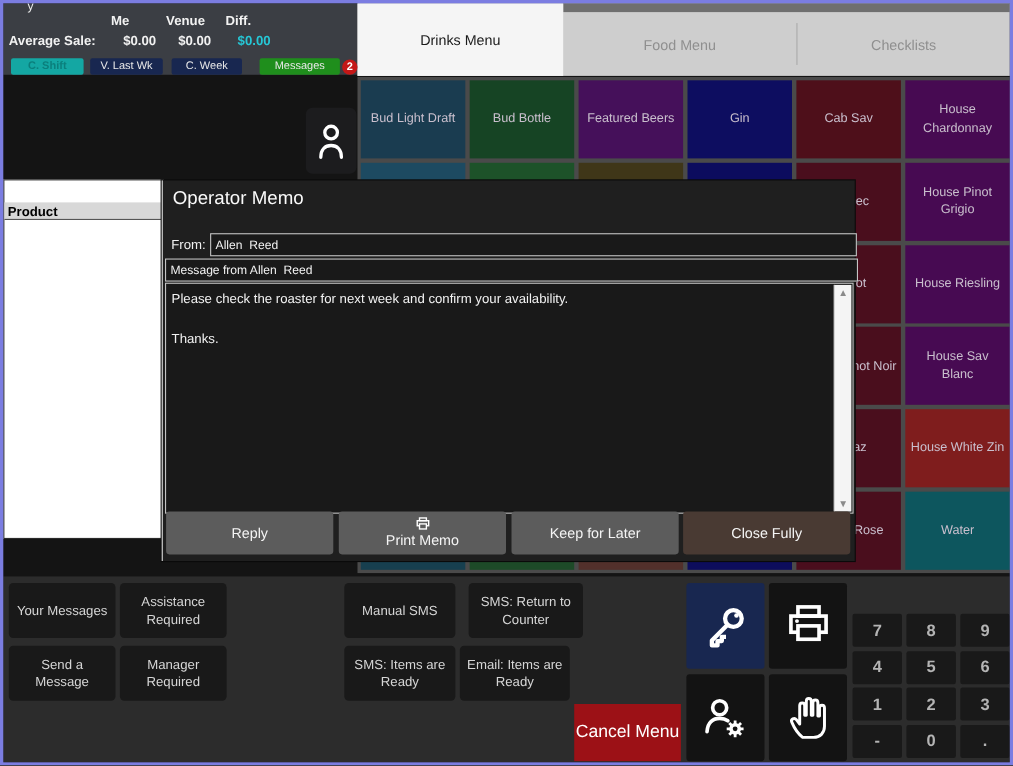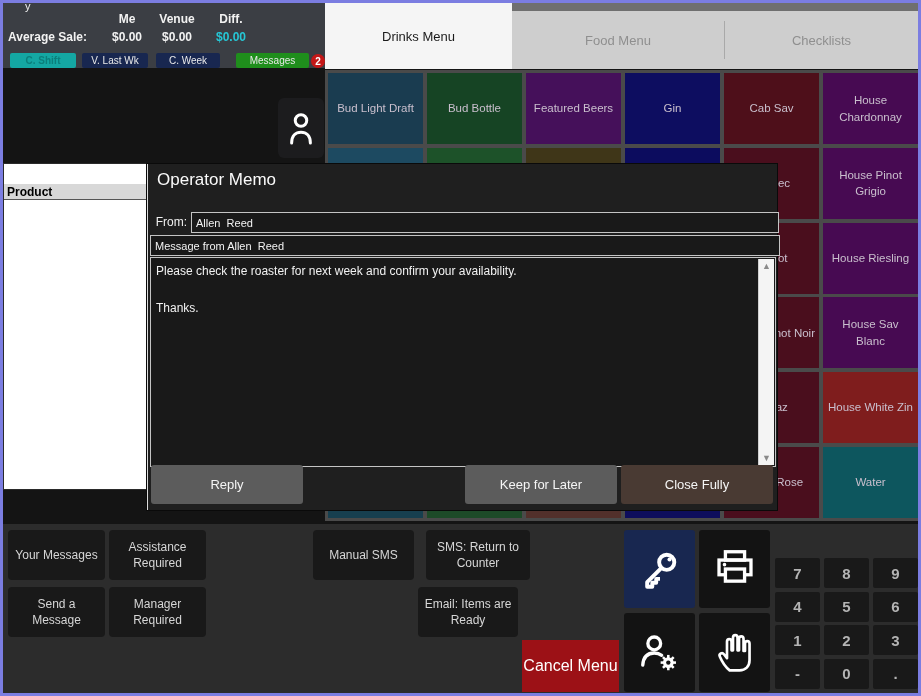--- a/index.html
+++ b/index.html
@@ -4,21 +4,21 @@
 <style>
   html,body{margin:0;padding:0;background:#555;font-family:"Liberation Sans",sans-serif;}
   .screen{position:relative;width:921px;height:696px;background:#141414;overflow:hidden;
           -webkit-font-smoothing:antialiased;}
   .frame{position:absolute;inset:0;border:3px solid #7b7de1;z-index:99;pointer-events:none;}
   .abs{position:absolute;box-sizing:border-box;}
 
   
   .stats{left:3px;top:3px;width:322px;height:65px;background:#3b3e44;color:#f2f2f2;font-size:12px;}
   .stats .frag{left:22px;top:-3px;color:#eee;font-size:11px;}
-  .stats .hdr{top:9px;width:52px;text-align:center;font-weight:700;}
+  .stats .hdr{top:9px;width:52px;font-weight:700;}
   .stats .val{top:27px;width:52px;text-align:center;font-weight:700;}
   .stats .rowlab{left:5px;top:27px;font-weight:700;}
   .statbtn{top:50px;height:15px;border-radius:2px;font-size:10px;display:flex;align-items:center;justify-content:center;color:#e9e9e9;cursor:pointer;}
   .statbtn.teal{color:#0b7f7c;font-weight:700;}
   .badge{left:308px;top:51px;width:14px;height:14px;border-radius:50%;color:#fff;font-size:10px;font-weight:700;display:flex;align-items:center;justify-content:center;z-index:3;}
 
   
   .tabbar{left:325px;top:3px;width:593px;height:66px;background:#cecece;}
   .tab-strip{position:absolute;left:187px;top:0;right:0;height:8px;background:#6f6f6f;}
   .tab-active{position:absolute;left:0;top:0;width:187px;height:66px;background:#f5f5f5;color:#1a1a1a;
@@ -181,20 +181,21 @@
 
   <div class="abs bottom"></div>
 
   <div class="abs blackbtn" style="left:8px;top:530px;width:97px;height:50px;">Your Messages</div>
   <div class="abs blackbtn" style="left:109px;top:530px;width:97px;height:50px;">Assistance Required</div>
   <div class="abs blackbtn" style="left:8px;top:587px;width:97px;height:50px;">Send a Message</div>
   <div class="abs blackbtn" style="left:109px;top:587px;width:97px;height:50px;">Manager Required</div>
 
   <div class="abs blackbtn" style="left:313px;top:530px;width:101px;height:50px;">Manual SMS</div>
   <div class="abs blackbtn" style="left:426px;top:530px;width:104px;height:50px;">SMS: Return to Counter</div>
+  <div class="abs blackbtn" style="left:313px;top:587px;width:101px;height:50px;">SMS: Items are Ready</div>
   <div class="abs blackbtn" style="left:418px;top:587px;width:100px;height:50px;">Email: Items are Ready</div>
 
   <div class="abs cancel" style="background: rgb(156, 17, 22);">Cancel Menu</div>
 
   <div class="abs iconbtn" style="left: 624px; top: 530px; width: 71px; height: 78px; background: rgb(24, 39, 80);">
     <svg width="44" height="44" viewBox="0 0 36 36">
       <circle cx="23.5" cy="12.5" r="6.2" fill="none" stroke="#fff" stroke-width="3.2"></circle>
       <circle cx="25.8" cy="10.2" r="1.7" fill="#fff"></circle>
       <path d="M18.8 17.5 L7.5 28.8 V32.5 H11.7 V29.3 H14.9 V26.1 H18" fill="none" stroke="#fff" stroke-width="3.2" stroke-linejoin="round"></path>
     </svg>
@@ -252,20 +253,28 @@
 
 Thanks.</div>
       <div class="dlg-scroll">
         <div class="arr" style="top:0;">▲</div>
         <div class="arr" style="bottom:0;">▼</div>
       </div>
     </div>
     <div class="dlg-btn" style="left:3px;">
       <span>Reply</span>
     </div>
+    <div class="dlg-btn" style="left:160px;">
+      <svg width="15" height="13" viewBox="0 0 36 30">
+        <rect x="10.5" y="1.5" width="15" height="6" fill="none" stroke="#fff" stroke-width="3"></rect>
+        <rect x="5.5" y="7.5" width="25" height="11" fill="none" stroke="#fff" stroke-width="3"></rect>
+        <rect x="10.5" y="14.5" width="15" height="11" fill="#5c5c5c" stroke="#fff" stroke-width="3"></rect>
+      </svg>
+      <span>Print Memo</span>
+    </div>
     <div class="dlg-btn" style="left:317px;">
       <span>Keep for Later</span>
     </div>
     <div class="dlg-btn" style="left: 473px; background: rgb(73, 58, 51);">
       <span>Close Fully</span>
     </div>
   </div>
 
   <div class="frame"></div>
 </div>

